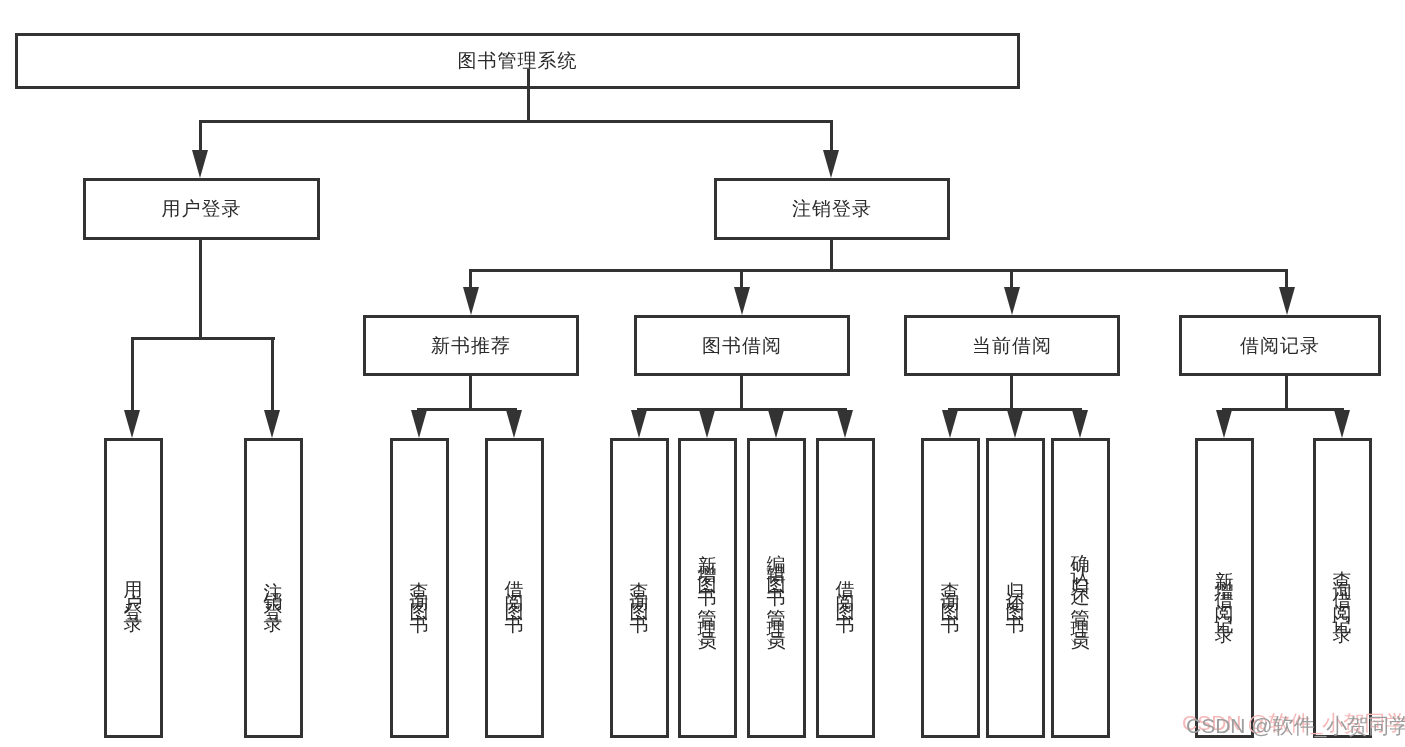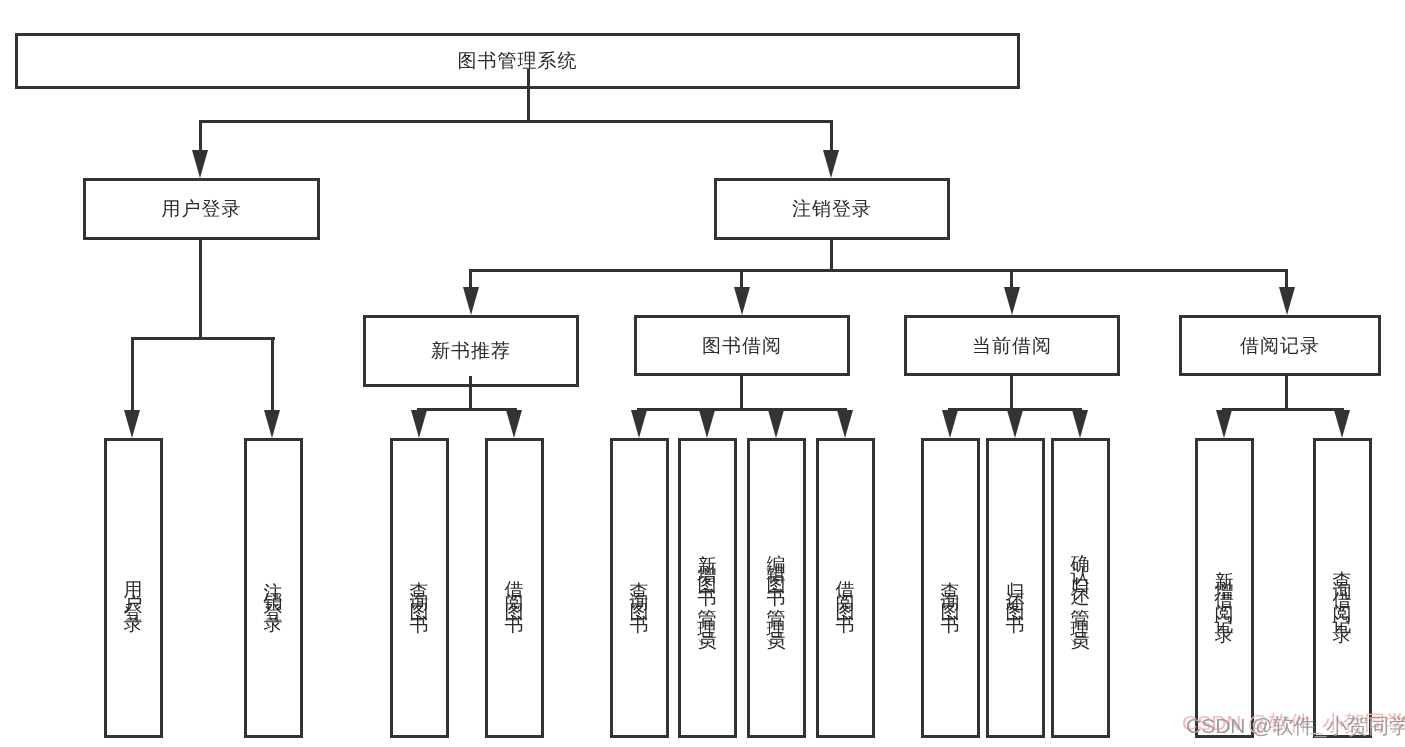--- a/index.html
+++ b/index.html
@@ -66,21 +66,21 @@
   <div class="line" style="left:469px; top:269px; width:819px; height:3px;"></div>
   <div class="line" style="left:469px; top:269px; width:3px; height:21px;"></div>
   <div class="line" style="left:740px; top:269px; width:3px; height:21px;"></div>
   <div class="line" style="left:1010px; top:269px; width:3px; height:21px;"></div>
   <div class="line" style="left:1285px; top:269px; width:3px; height:21px;"></div>
   <div class="ah" style="left:463px; top:287px;"></div>
   <div class="ah" style="left:734px; top:287px;"></div>
   <div class="ah" style="left:1004px; top:287px;"></div>
   <div class="ah" style="left:1279px; top:287px;"></div>
 
-  <div class="box h" style="left:363px; top:315px; width:216px; height:72px;">
+  <div class="box h" style="left:363px; top:315px; width:216px; height:61px;">
     <span>新书推荐</span>
   </div>
   <div class="box h" style="left:904px; top:315px; width:216px; height:61px;">
     <span>当前借阅</span>
   </div>
   <div class="box h" style="left:634px; top:315px; width:216px; height:61px;">
     <span>图书借阅</span>
   </div>
   <div class="box h" style="left:1179px; top:315px; width:202px; height:61px;">
     <span>借阅记录</span>

